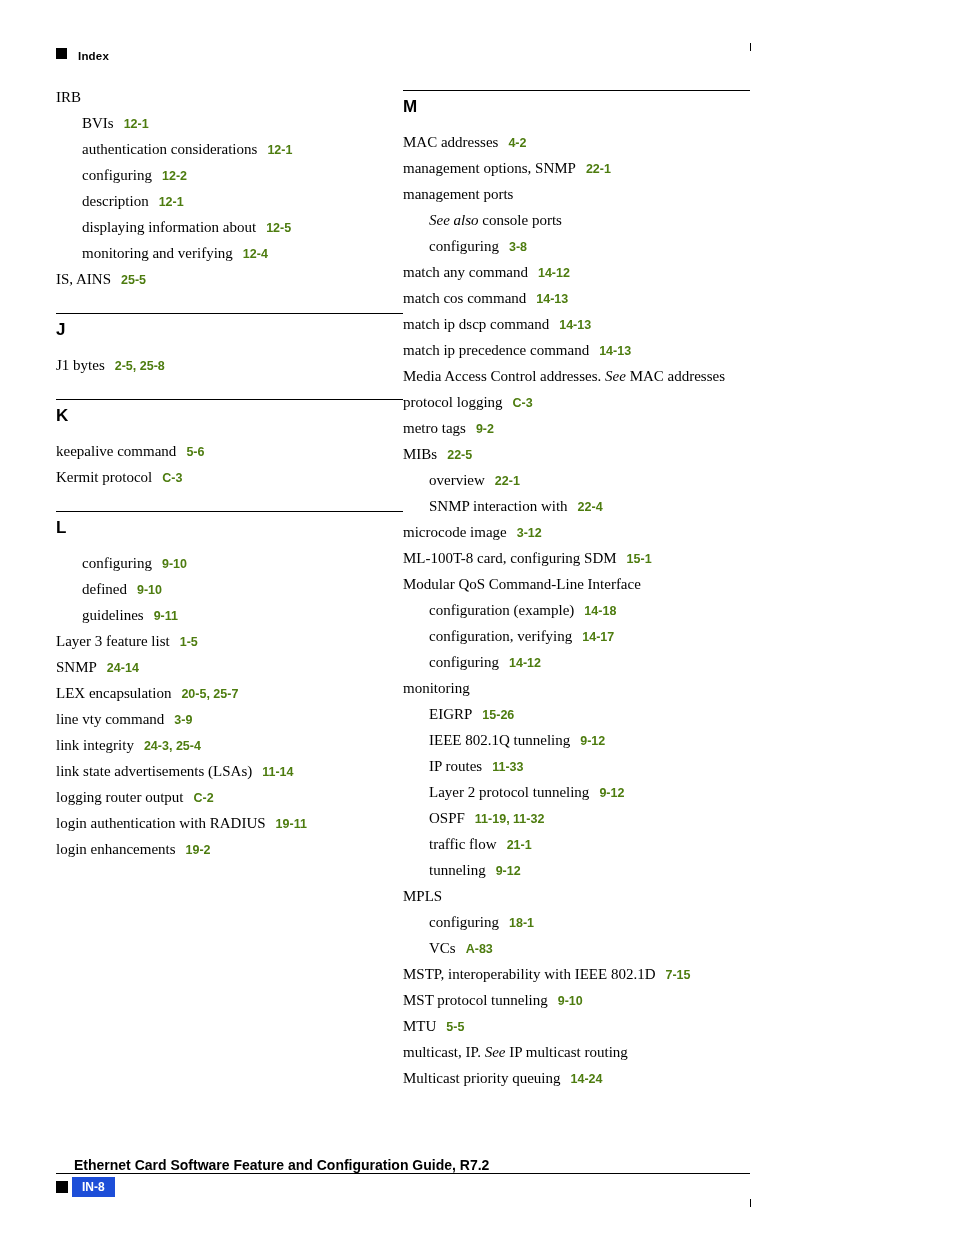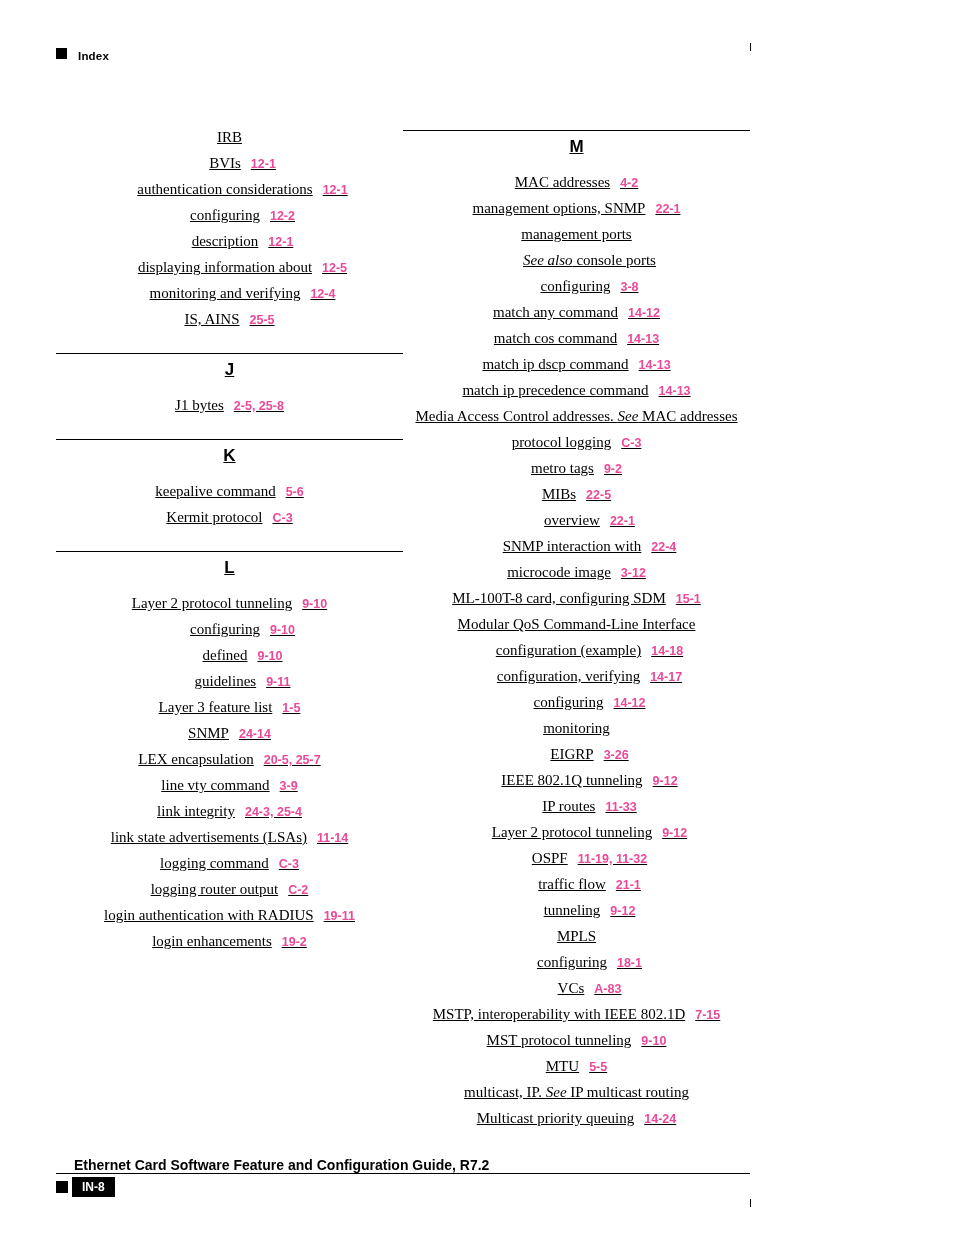--- a/index.html
+++ b/index.html
@@ -8,43 +8,41 @@
     background: #fff;
     font-family: "Times New Roman", Times, serif;
     color: #000;
   }
   .page {
     width: 820px;
     height: 1235px;
     position: relative;
     box-sizing: border-box;
     padding: 50px 70px 0 56px;
-    text-decoration: underline;
   }
   .top-rule-marker {
     position: absolute;
     left: 56px;
     top: 48px;
     width: 11px;
     height: 11px;
     background: #000;
   }
   .header-label {
     position: absolute;
     left: 78px;
     top: 50px;
     font-family: Arial, Helvetica, sans-serif;
     font-weight: bold;
     font-size: 11.5px;
     letter-spacing: 0.2px;
   }
   .columns {
     display: flex;
-    margin-top: 80px;
-    text-align: center;
+    margin-top: 40px;
   }
   .col {
     flex: 1;
   }
   .section-rule {
     border-top: 1.4px solid #000;
     margin: 26px 0 6px 0;
   }
   .section-letter {
     font-family: Arial, Helvetica, sans-serif;
@@ -63,21 +61,21 @@
   .sub {
     margin-left: 26px;
   }
   .see-also {
     font-style: italic;
   }
   .ref {
     font-family: Arial, Helvetica, sans-serif;
     font-weight: bold;
     font-size: 12.5px;
-    color: #ec4899;
+    color: #4d7c0f;
     margin-left: 10px;
     text-decoration: none;
   }
   .italic {
     font-style: italic;
   }
   .footer {
     position: absolute;
     left: 56px;
     right: 70px;
@@ -90,21 +88,21 @@
   .footer-bar {
     display: flex;
     align-items: center;
   }
   .footer-black-end {
     width: 12px;
     height: 12px;
     background: #000;
   }
   .footer-black-box {
-    background: #000000;
+    background: #1d4ed8;
     color: #fff;
     font-family: Arial, Helvetica, sans-serif;
     font-weight: bold;
     font-size: 12px;
     padding: 3px 10px;
     margin-left: 4px;
   }
   .footer-title {
     font-family: Arial, Helvetica, sans-serif;
     font-weight: bold;
@@ -155,31 +153,29 @@
       <div class="entry top-level"><span>J1 bytes</span><a class="ref">2-5, 25-8</a></div>
 
       <div class="section-rule"></div>
       <div class="section-letter">K</div>
       <div class="entry top-level"><span>keepalive command</span><a class="ref">5-6</a></div>
       <div class="entry top-level"><span>Kermit protocol</span><a class="ref">C-3</a></div>
 
       <div class="section-rule"></div>
       <div class="section-letter">L</div>
 
-      <div class="entry top-level"><span>Layer 2 protocol tunneling</span><a class="ref">9-10</a></div>
       <div class="entry sub"><span>configuring</span><a class="ref">9-10</a></div>
       <div class="entry sub"><span>defined</span><a class="ref">9-10</a></div>
       <div class="entry sub"><span>guidelines</span><a class="ref">9-11</a></div>
       <div class="entry top-level"><span>Layer 3 feature list</span><a class="ref">1-5</a></div>
       <div class="entry top-level"><span>SNMP</span><a class="ref">24-14</a></div>
       <div class="entry top-level"><span>LEX encapsulation</span><a class="ref">20-5, 25-7</a></div>
       <div class="entry top-level"><span>line vty command</span><a class="ref">3-9</a></div>
       <div class="entry top-level"><span>link integrity</span><a class="ref">24-3, 25-4</a></div>
       <div class="entry top-level"><span>link state advertisements (LSAs)</span><a class="ref">11-14</a></div>
-      <div class="entry top-level"><span>logging command</span><a class="ref">C-3</a></div>
       <div class="entry top-level"><span>logging router output</span><a class="ref">C-2</a></div>
       <div class="entry top-level"><span>login authentication with RADIUS</span><a class="ref">19-11</a></div>
       <div class="entry top-level"><span>login enhancements</span><a class="ref">19-2</a></div>
     </div>
 
     <div class="col">
       <div class="section-rule" style="margin-top:0"></div>
       <div class="section-letter">M</div>
 
       <div class="entry top-level"><span>MAC addresses</span><a class="ref">4-2</a></div>
@@ -197,21 +193,21 @@
       <div class="entry top-level"><span>MIBs</span><a class="ref">22-5</a></div>
       <div class="entry sub"><span>overview</span><a class="ref">22-1</a></div>
       <div class="entry sub"><span>SNMP interaction with</span><a class="ref">22-4</a></div>
       <div class="entry top-level"><span>microcode image</span><a class="ref">3-12</a></div>
       <div class="entry top-level"><span>ML-100T-8 card, configuring SDM</span><a class="ref">15-1</a></div>
       <div class="entry top-level"><span>Modular QoS Command-Line Interface</span></div>
       <div class="entry sub"><span>configuration (example)</span><a class="ref">14-18</a></div>
       <div class="entry sub"><span>configuration, verifying</span><a class="ref">14-17</a></div>
       <div class="entry sub"><span>configuring</span><a class="ref">14-12</a></div>
       <div class="entry top-level"><span>monitoring</span></div>
-      <div class="entry sub"><span>EIGRP</span><a class="ref">3-26</a></div>
+      <div class="entry sub"><span>EIGRP</span><a class="ref">15-26</a></div>
       <div class="entry sub"><span>IEEE 802.1Q tunneling</span><a class="ref">9-12</a></div>
       <div class="entry sub"><span>IP routes</span><a class="ref">11-33</a></div>
       <div class="entry sub"><span>Layer 2 protocol tunneling</span><a class="ref">9-12</a></div>
       <div class="entry sub"><span>OSPF</span><a class="ref">11-19, 11-32</a></div>
       <div class="entry sub"><span>traffic flow</span><a class="ref">21-1</a></div>
       <div class="entry sub"><span>tunneling</span><a class="ref">9-12</a></div>
       <div class="entry top-level"><span>MPLS</span></div>
       <div class="entry sub"><span>configuring</span><a class="ref">18-1</a></div>
       <div class="entry sub"><span>VCs</span><a class="ref">A-83</a></div>
       <div class="entry top-level"><span>MSTP, interoperability with IEEE 802.1D</span><a class="ref">7-15</a></div>

